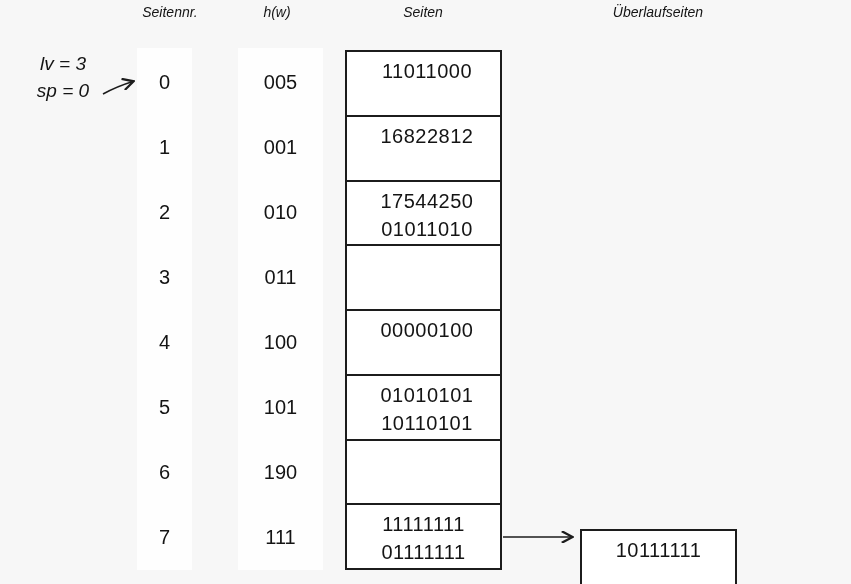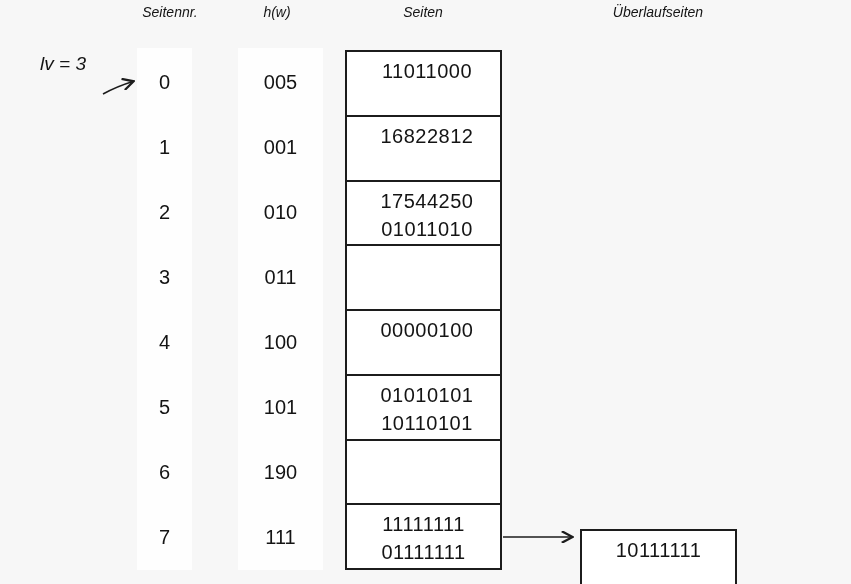--- a/index.html
+++ b/index.html
@@ -87,20 +87,21 @@
 
 <div class="canvas">
 
   <div class="hdr hdr-seitennr">Seitennr.</div>
   <div class="hdr hdr-hw">h(w)</div>
   <div class="hdr hdr-seiten">Seiten</div>
   <div class="hdr hdr-ueberlauf">Überlaufseiten</div>
 
   <div class="annotation">
     <div>lv = 3</div>
+    <div>sp = 0</div>
   </div>
 
   <div class="strip strip-num"></div>
   <div class="strip strip-hash"></div>
 
   <div class="col col-num">
     <div class="rowlbl">0</div>
     <div class="rowlbl">1</div>
     <div class="rowlbl">2</div>
     <div class="rowlbl">3</div>

